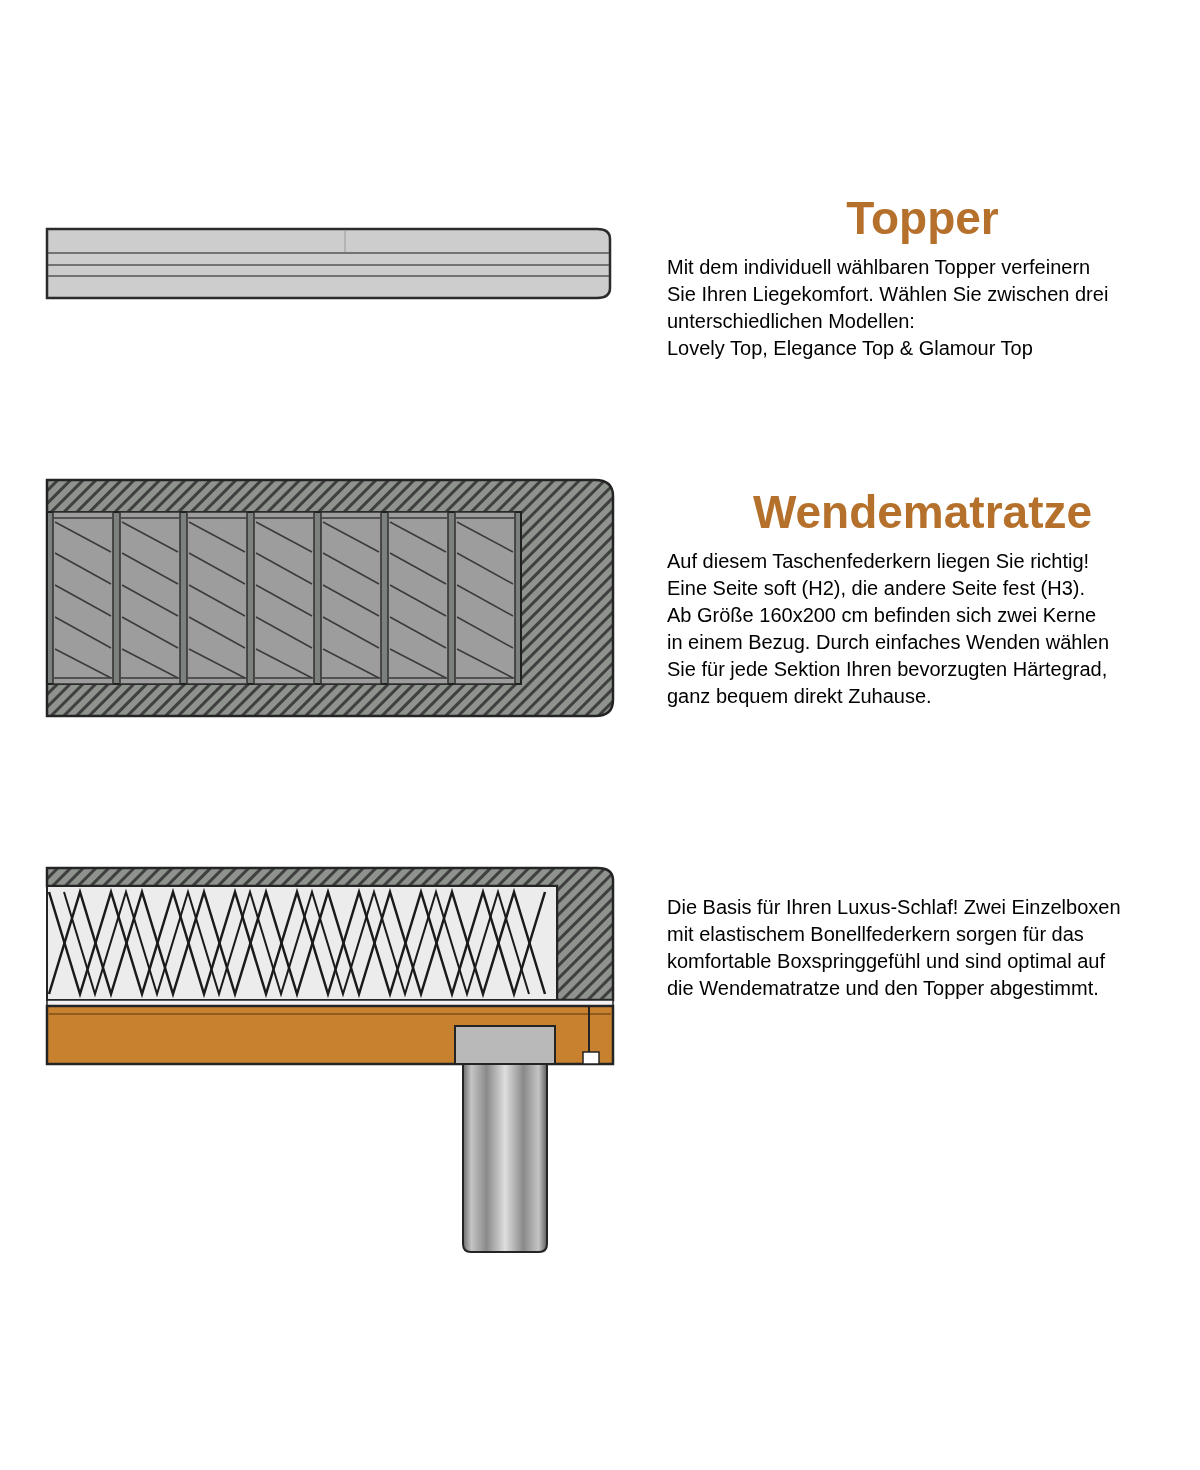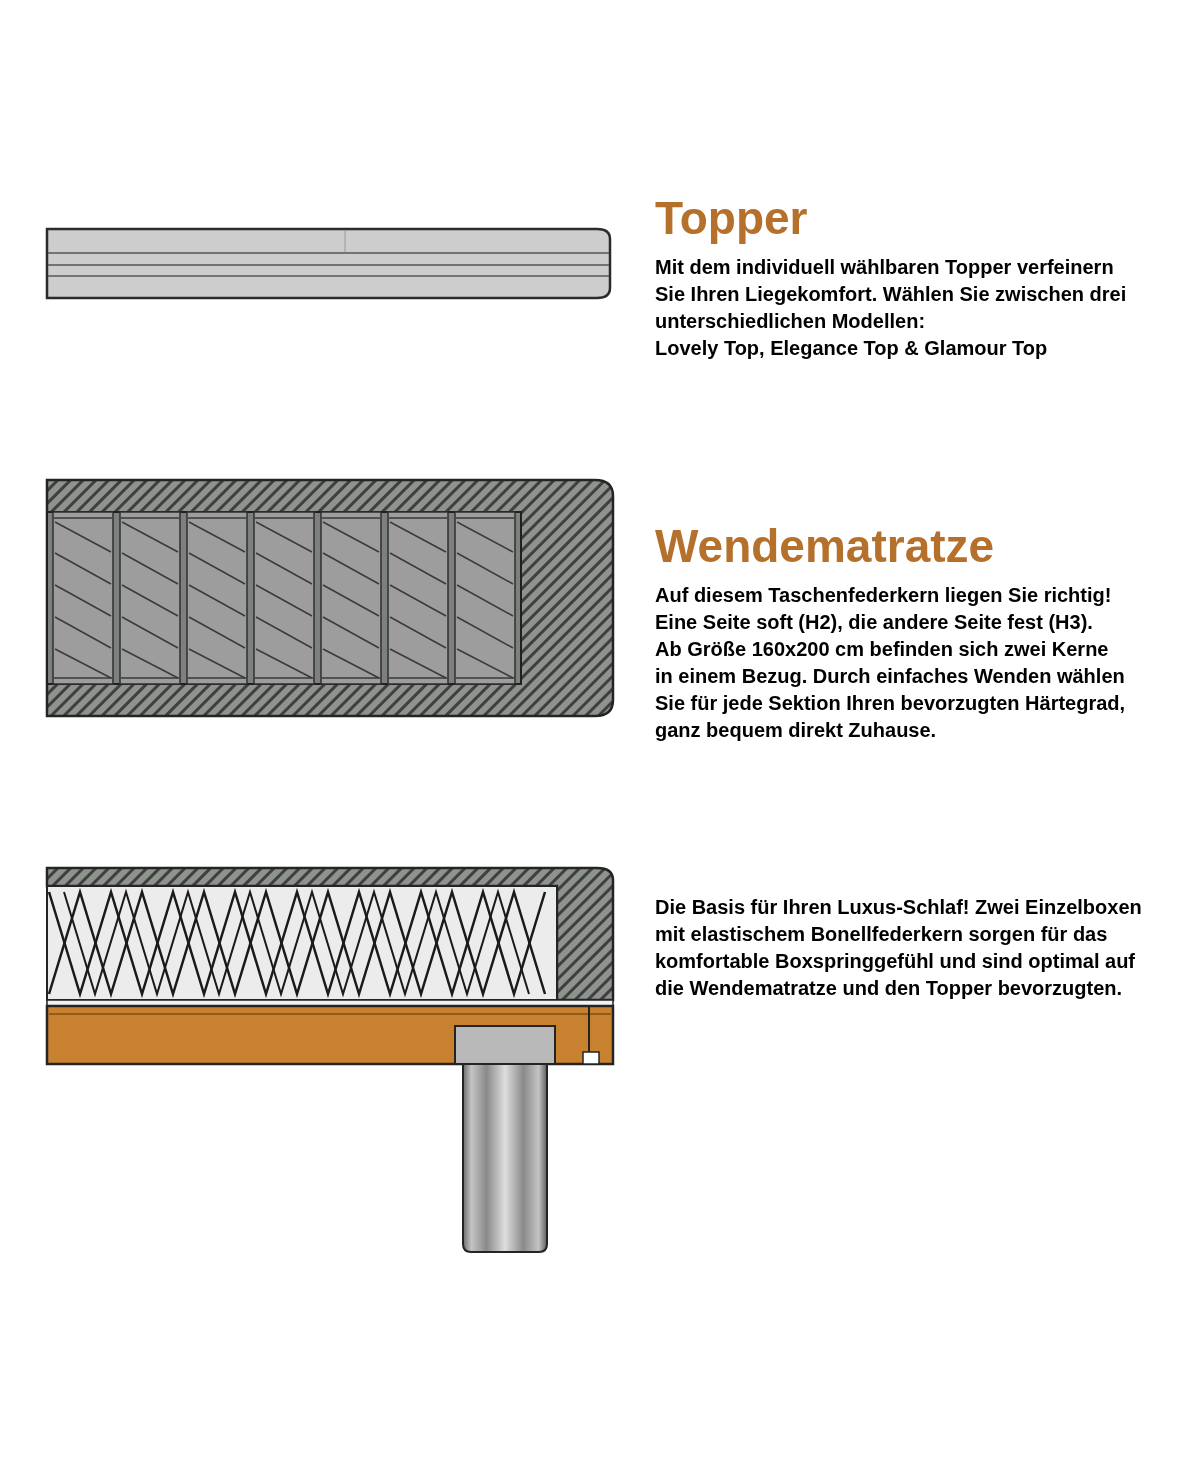--- a/index.html
+++ b/index.html
@@ -6,27 +6,27 @@
   body{
     width:1200px;height:1470px;position:relative;background:#ffffff;
     font-family:"Liberation Sans",sans-serif;color:#000;overflow:hidden;
   }
   .illus{position:absolute;left:45px;}
   #topper-illus{top:227px;}
   #wende-illus{top:478px;}
   #box-illus{top:866px;}
   .text-block{position:absolute;left:655px;width:535px;}
   #topper-text{top:194px;}
-  #wende-text{top:522px;}
+  #wende-text{top:488px;}
   #box-text{top:882px;}
   .text-block h2{
-    margin:0;font-size:46px;line-height:1.05;font-weight:700;color:#b5702b;
+    margin:0;font-size:46px;line-height:1.05;font-weight:700;color:#b5702b;text-align:center;
   }
   .text-block p{
-    margin:12px 0 0;font-size:20px;font-weight:700;line-height:1.35;
+    margin:12px 12px 0;font-size:20px;font-weight:400;line-height:1.35;
     white-space:pre-line;color:#000;
   }
 </style>
 </head>
 <body>
 
 <svg id="topper-illus" class="illus" width="567" height="73" viewBox="0 0 567 73">
   <g>
     <path d="M2,2 H552 Q565,2 565,12 V61 Q565,71 552,71 H2 Z" fill="#cdcdcd" stroke="#2b2b2b" stroke-width="2.5"></path>
     <line x1="3" y1="26" x2="564" y2="26" stroke="#555" stroke-width="1.5"></line>
@@ -123,14 +123,14 @@
   <g>
     <rect x="410" y="160" width="100" height="38" fill="#b9b9b9" stroke="#242424" stroke-width="2"></rect>
     <path d="M418,198 V378 Q418,386 426,386 H494 Q502,386 502,378 V198 Z" fill="url(#legGrad)" stroke="#242424" stroke-width="2"></path>
   </g>
 </svg>
 
 <div id="box-text" class="text-block">
   <p>Die Basis für Ihren Luxus-Schlaf! Zwei Einzelboxen
 mit elastischem Bonellfederkern sorgen für das
 komfortable Boxspringgefühl und sind optimal auf
-die Wendematratze und den Topper bevorzugten.</p>
+die Wendematratze und den Topper abgestimmt.</p>
 </div>
 
 </body></html>

